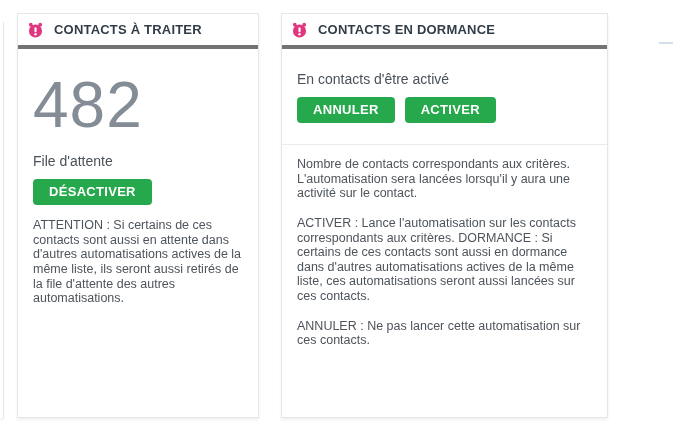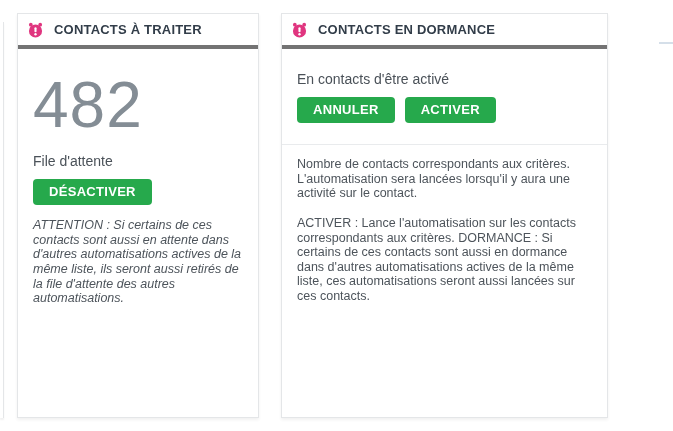--- a/index.html
+++ b/index.html
@@ -67,21 +67,21 @@
     padding: 6px 16px; height: 26px; line-height: 14px;
     cursor: pointer;
     white-space: nowrap;
     text-align: center;
   }
   .body-text {
     font-size: 12.5px; color: #4d545b;
     line-height: 1.17;
     margin: 0 0 15px 0;
   }
-  .card-left .body-text { margin-top: 13px; margin-bottom: 16px; font-style: italic; }
+  .card-left .body-text { margin-top: 13px; margin-bottom: 16px; }
 
   .divider { border: none; border-top: 1px solid #e9ebed; margin: 11px 0 0 0; }
   .card-bottom { padding: 12px 15px 0 15px; }
 </style>
 </head>
 <body>
 
 <div class="page">
 
   <div class="partial-card-left"></div>
@@ -127,16 +127,17 @@
       <div class="count-label">En contacts d'être activé</div>
       <div class="btn-row">
         <button class="btn-green">ANNULER</button>
         <button class="btn-green">ACTIVER</button>
       </div>
     </div>
     <hr class="divider">
     <div class="card-bottom">
       <p class="body-text">Nombre de contacts correspondants aux critères. L'automatisation sera lancées lorsqu'il y aura une activité sur le contact.</p>
       <p class="body-text">ACTIVER : Lance l'automatisation sur les contacts correspondants aux critères. DORMANCE : Si certains de ces contacts sont aussi en dormance dans d'autres automatisations actives de la même liste, ces automatisations seront aussi lancées sur ces contacts.</p>
+      <p class="body-text">ANNULER : Ne pas lancer cette automatisation sur ces contacts.</p>
     </div>
   </div>
 
 </div>
 
 </body></html>

